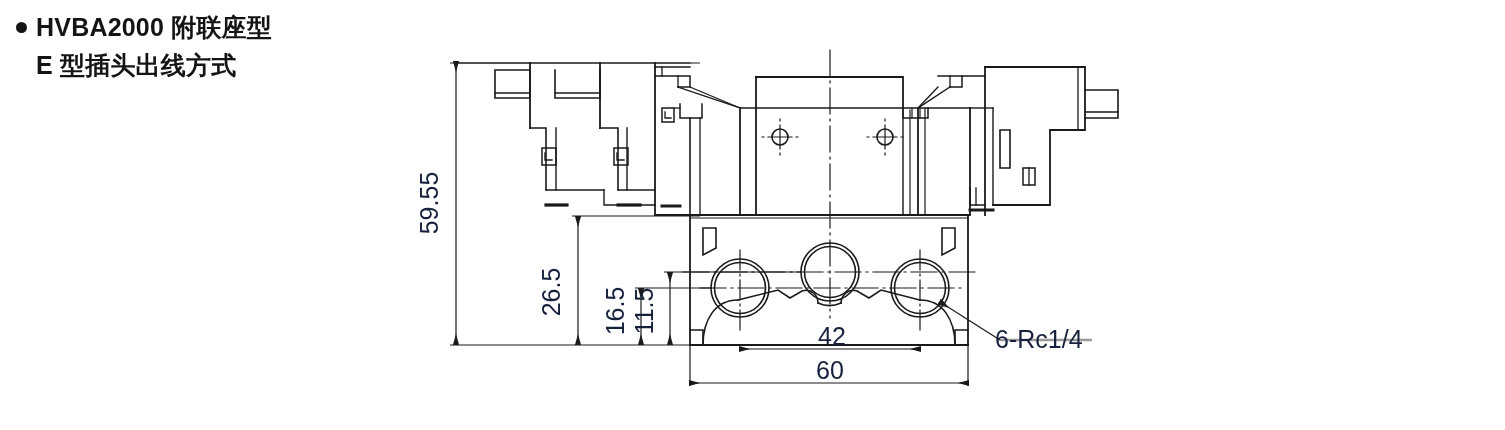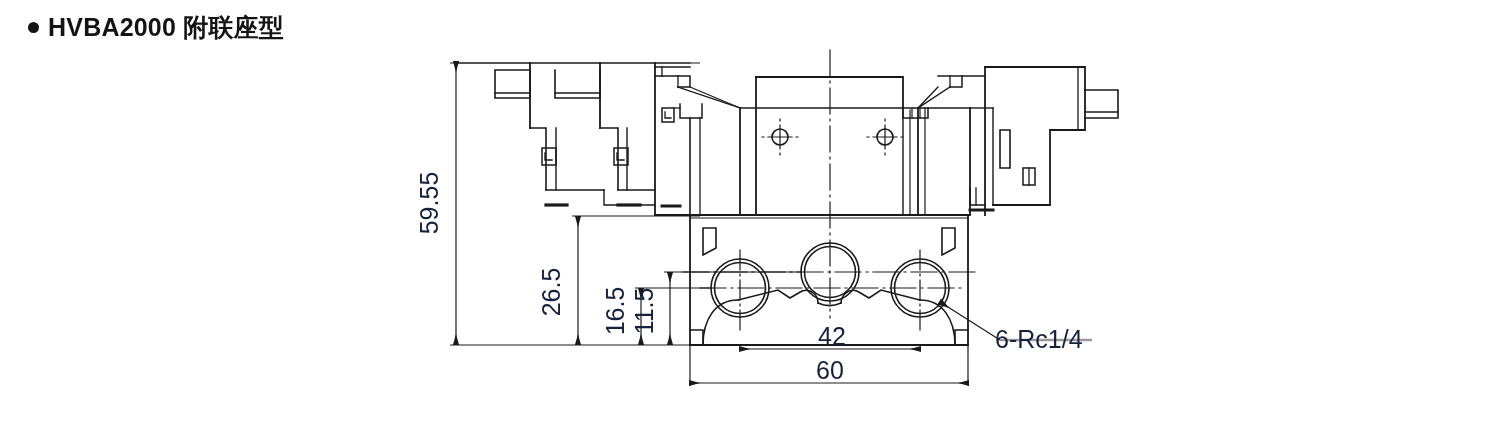--- a/index.html
+++ b/index.html
@@ -15,21 +15,21 @@
     overflow: hidden;
   }
   #canvas-root {
     position: absolute;
     left: 0; top: 0;
     width: 1505px;
     height: 430px;
   }
   .title-block {
     position: absolute;
-    left: 28px;
+    left: 16px;
     top: 8px;
     width: 360px;
   }
   .title-line {
     display: flex;
     align-items: flex-start;
     font-size: 25px;
     font-weight: bold;
     color: #141414;
     letter-spacing: 0.2px;
@@ -68,20 +68,23 @@
 </style>
 </head>
 <body>
 
 <div id="canvas-root">
 
   <div class="title-block">
     <div class="title-line">
       <span class="bullet-dot"></span>
       <span>HVBA2000 附联座型</span>
+    </div>
+    <div class="title-line second">
+      <span>E 型插头出线方式</span>
     </div>
   </div>
 
   <svg id="drawing" viewBox="0 0 1505 430">
     <defs>
       <marker id="arrEnd" markerWidth="11" markerHeight="8" refX="10" refY="4" orient="auto" markerUnits="userSpaceOnUse">
         <path d="M0,4 L11,0.9 L11,7.1 Z" fill="#1a1a1a"></path>
       </marker>
       <marker id="arrStart" markerWidth="11" markerHeight="8" refX="1" refY="4" orient="auto" markerUnits="userSpaceOnUse">
         <path d="M11,4 L0,0.9 L0,7.1 Z" fill="#1a1a1a"></path>

